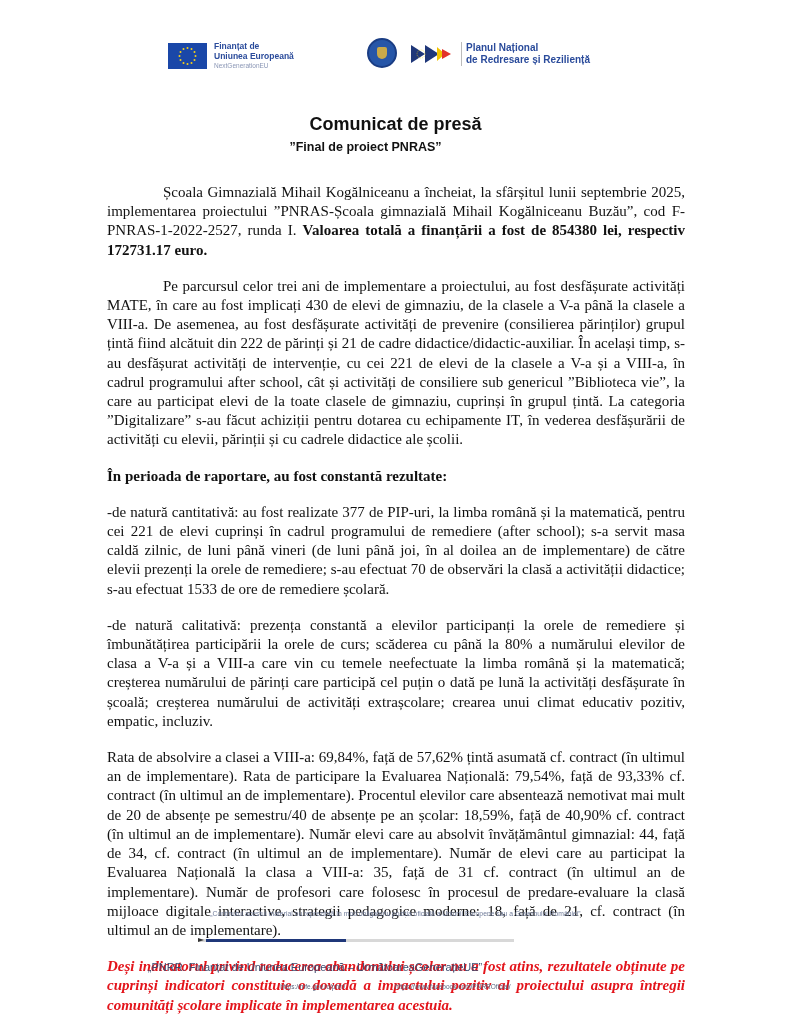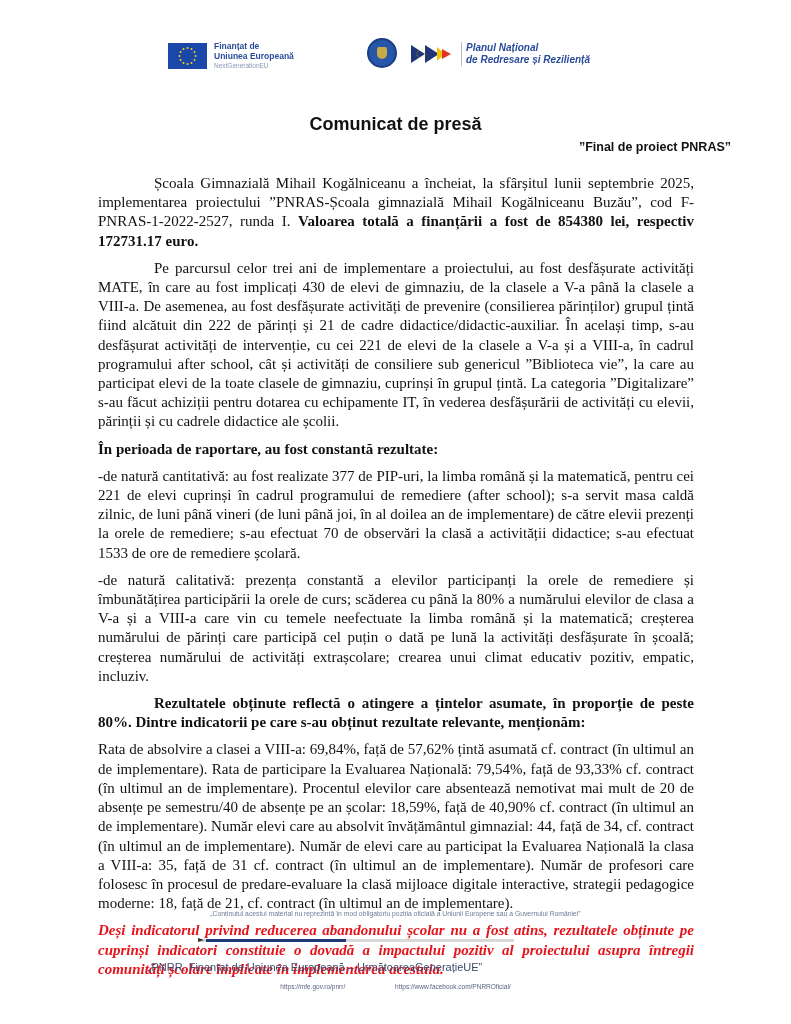--- a/index.html
+++ b/index.html
@@ -9,28 +9,28 @@
   .eu-logo { position: absolute; left: 168px; top: 3px; display: flex; align-items: center; }
   .eu-flag { width: 39px; height: 26px; background: #1a47a8; position: relative; }
   .eu-flag svg { position: absolute; left: 0; top: 0; }
   .eu-text { margin-left: 7px; font-family: "Liberation Sans", sans-serif; line-height: 10px; }
   .eu-text .l1, .eu-text .l2 { font-size: 8.5px; color: #2a4b9b; font-weight: bold; }
   .eu-text .l3 { font-size: 6.5px; color: #8a96b5; }
 
   .gov-logo { position: absolute; left: 367px; top: 0px; width: 30px; height: 30px; border-radius: 50%; background: #2656a8; border: 2px solid #1a3d84; box-sizing: border-box; display: flex; align-items: center; justify-content: center; }
   .gov-logo .crest { width: 10px; height: 12px; background: #c9a949; border-radius: 2px 2px 5px 5px; }
 
-  .pnrr-logo { position: absolute; left: 411px; top: 4px; display: flex; align-items: center; font-style: italic; }
+  .pnrr-logo { position: absolute; left: 411px; top: 4px; display: flex; align-items: center; }
   .pnrr-text { margin-left: 6px; font-family: "Liberation Sans", sans-serif; font-size: 10px; line-height: 12px; color: #2a4b9b; font-weight: bold; border-left: 1px solid #bbb; padding-left: 4px; }
 
   .title1 { position: absolute; top: 114px; left: 0; width: 791px; text-align: center; font-family: "Liberation Sans", sans-serif; font-weight: bold; font-size: 18px; }
-  .title2 { position: absolute; top: 140px; left: 0; width: 731px; text-align: right; font-family: "Liberation Sans", sans-serif; font-weight: bold; font-size: 12.5px; }
+  .title2 { position: absolute; top: 140px; left: 0; width: 731px; text-align: center; font-family: "Liberation Sans", sans-serif; font-weight: bold; font-size: 12.5px; }
 
   .body-text { position: absolute; top: 166px; left: 90px; width: 612px; font-size: 15px; line-height: 19.2px; text-align: justify; }
-  .body-text p { margin: 8px; }
+  .body-text p { margin: 17px; }
   .indent { text-indent: 56px; }
   .b { font-weight: bold; }
   .red { color: #e3141b; font-weight: bold; font-style: italic; }
 
   .footer { position: absolute; top: 905px; left: 0; width: 791px; height: 119px; }
   .disclaimer { position: absolute; top: 5px; left: 0; width: 791px; text-align: center; font-family: "Liberation Sans", sans-serif; font-size: 6.8px; color: #6e7a98; }
   .bar { position: absolute; top: 34px; left: 198px; width: 316px; height: 3px; background: #d8d8d8; }
   .bar-fill { position: absolute; left: 8px; top: 0; width: 140px; height: 3px; background: #1f3779; }
   .bar-tip { position: absolute; left: 0; top: -1px; width: 0; height: 0; border-top: 2px solid transparent; border-bottom: 2px solid transparent; border-left: 6px solid #333; }
   .slogan { position: absolute; top: 56px; left: 0; width: 630px; text-align: center; font-family: "Liberation Sans", sans-serif; font-size: 11px; color: #3d4a6e; }
@@ -88,21 +88,20 @@
 
 <div class="title1">Comunicat de presă</div>
 <div class="title2">”Final de proiect PNRAS”</div>
 
 <div class="body-text">
   <p class="indent"><span>Școala Gimnazială Mihail Kogălniceanu a încheiat, la sfârșitul lunii septembrie 2025, implementarea proiectului ”PNRAS-Școala gimnazială Mihail Kogălniceanu Buzău”, cod F-PNRAS-1-2022-2527, runda I. </span><span class="b">Valoarea totală a finanțării a fost de 854380 lei, respectiv 172731.17 euro.</span></p>
   <p class="indent">Pe parcursul celor trei ani de implementare a proiectului, au fost desfășurate activități MATE, în care au fost implicați 430 de elevi de gimnaziu, de la clasele a V-a până la clasele a VIII-a. De asemenea, au fost desfășurate activități de prevenire (consilierea părinților) grupul țintă fiind alcătuit din 222 de părinți și 21 de cadre didactice/didactic-auxiliar. În același timp, s-au desfășurat activități de intervenție, cu cei 221 de elevi de la clasele a V-a și a VIII-a, în cadrul programului after school, cât și activități de consiliere sub genericul ”Biblioteca vie”, la care au participat elevi de la toate clasele de gimnaziu, cuprinși în grupul țintă. La categoria ”Digitalizare” s-au făcut achiziții pentru dotarea cu echipamente IT, în vederea desfășurării de activități cu elevii, părinții și cu cadrele didactice ale școlii.</p>
   <p class="b">În perioada de raportare, au fost constantă rezultate:</p>
   <p>-de natură cantitativă: au fost realizate 377 de PIP-uri, la limba română și la matematică, pentru cei 221 de elevi cuprinși în cadrul programului de remediere (after school); s-a servit masa caldă zilnic, de luni până vineri (de luni până joi, în al doilea an de implementare) de către elevii prezenți la orele de remediere; s-au efectuat 70 de observări la clasă a activității didactice; s-au efectuat 1533 de ore de remediere școlară.</p>
   <p>-de natură calitativă: prezența constantă a elevilor participanți la orele de remediere și îmbunătățirea participării la orele de curs; scăderea cu până la 80% a numărului elevilor de clasa a V-a și a VIII-a care vin cu temele neefectuate la limba română și la matematică; creșterea numărului de părinți care participă cel puțin o dată pe lună la activități desfășurate în școală; creșterea numărului de activități extrașcolare; crearea unui climat educativ pozitiv, empatic, incluziv.</p>
-  <p class="indent b">Rezultatele obținute reflectă o atingere a țintelor asumate, în proporție de peste 80%. Dintre indicatorii pe care s-au obținut rezultate relevante, menționăm:</p>
   <p>Rata de absolvire a clasei a VIII-a: 69,84%, față de 57,62% țintă asumată cf. contract (în ultimul an de implementare). Rata de participare la Evaluarea Națională: 79,54%, față de 93,33% cf. contract (în ultimul an de implementare). Procentul elevilor care absentează nemotivat mai mult de 20 de absențe pe semestru/40 de absențe pe an școlar: 18,59%, față de 40,90% cf. contract (în ultimul an de implementare). Număr elevi care au absolvit învățământul gimnazial: 44, față de 34, cf. contract (în ultimul an de implementare). Număr de elevi care au participat la Evaluarea Națională la clasa a VIII-a: 35, față de 31 cf. contract (în ultimul an de implementare). Număr de profesori care folosesc în procesul de predare-evaluare la clasă mijloace digitale interactive, strategii pedagogice moderne: 18, față de 21, cf. contract (în ultimul an de implementare).</p>
   <p class="red">Deși indicatorul privind reducerea abandonului școlar nu a fost atins, rezultatele obținute pe cuprinși indicatori constituie o dovadă a impactului pozitiv al proiectului asupra întregii comunități școlare implicate în implementarea acestuia.</p>
 </div>
 
 <div class="footer">
   <div class="disclaimer">„Conținutul acestui material nu reprezintă în mod obligatoriu poziția oficială a Uniunii Europene sau a Guvernului României”</div>
   <div class="bar">
     <div class="bar-tip"></div>
     <div class="bar-fill"></div>
   </div>

